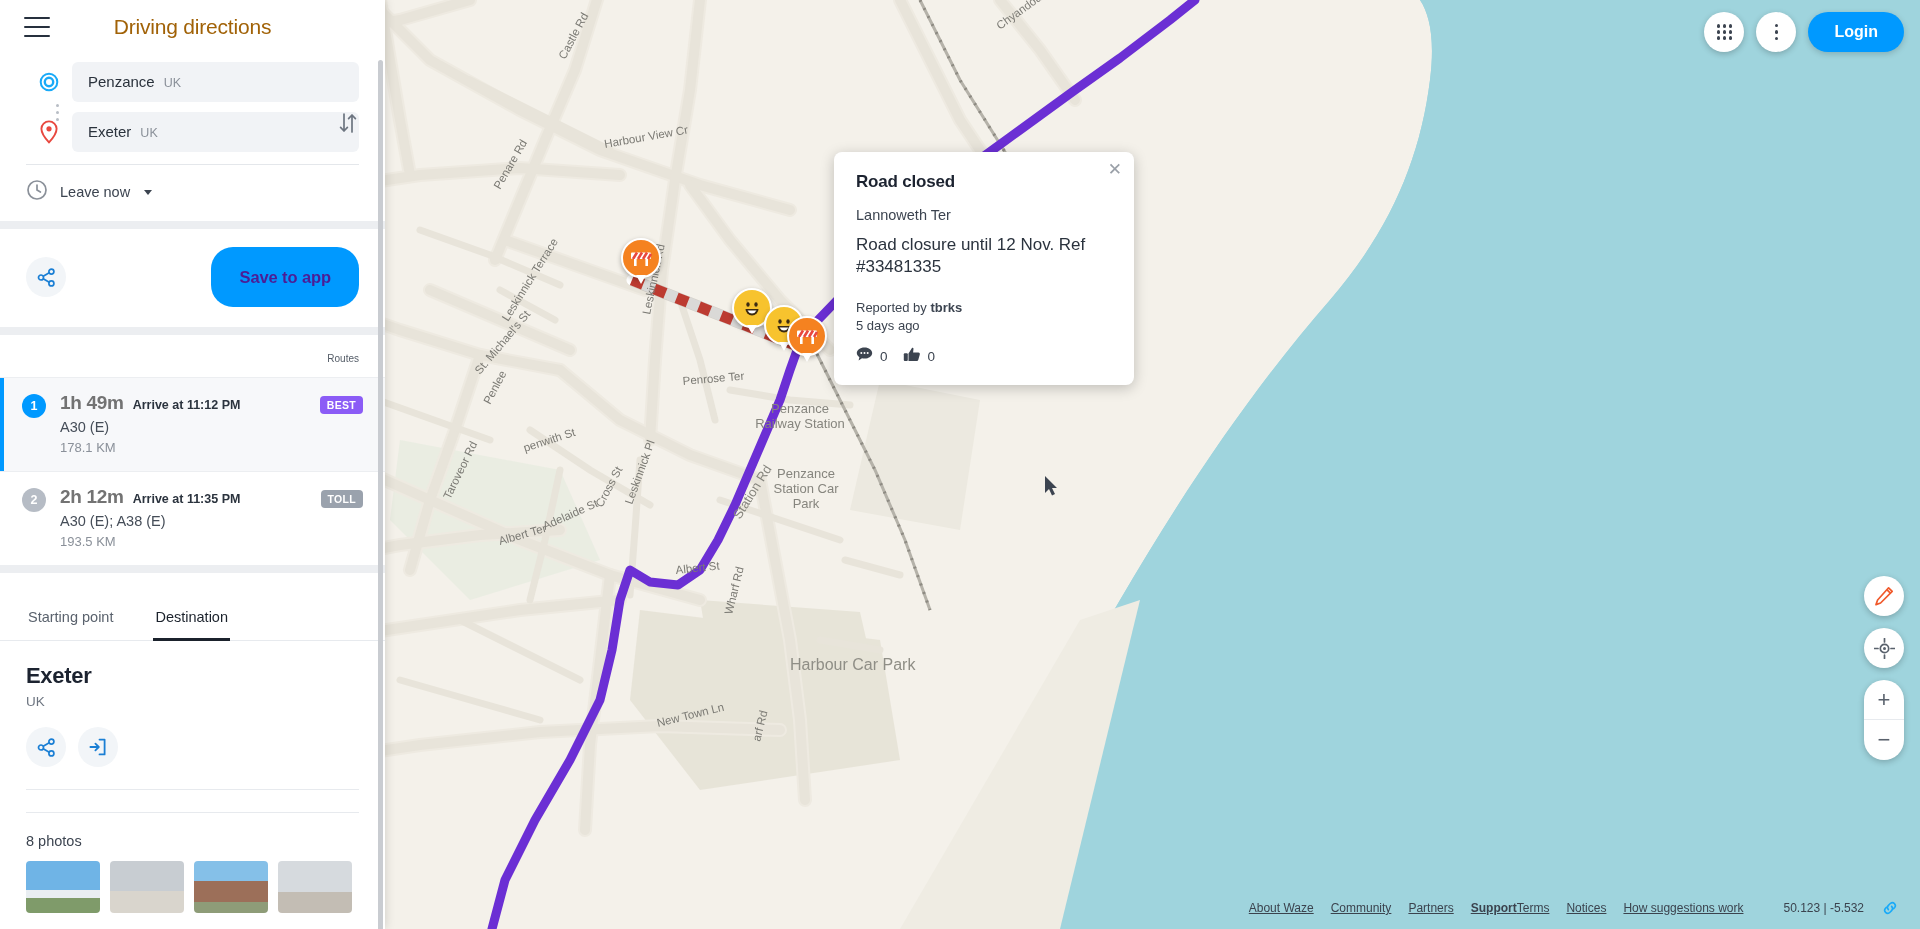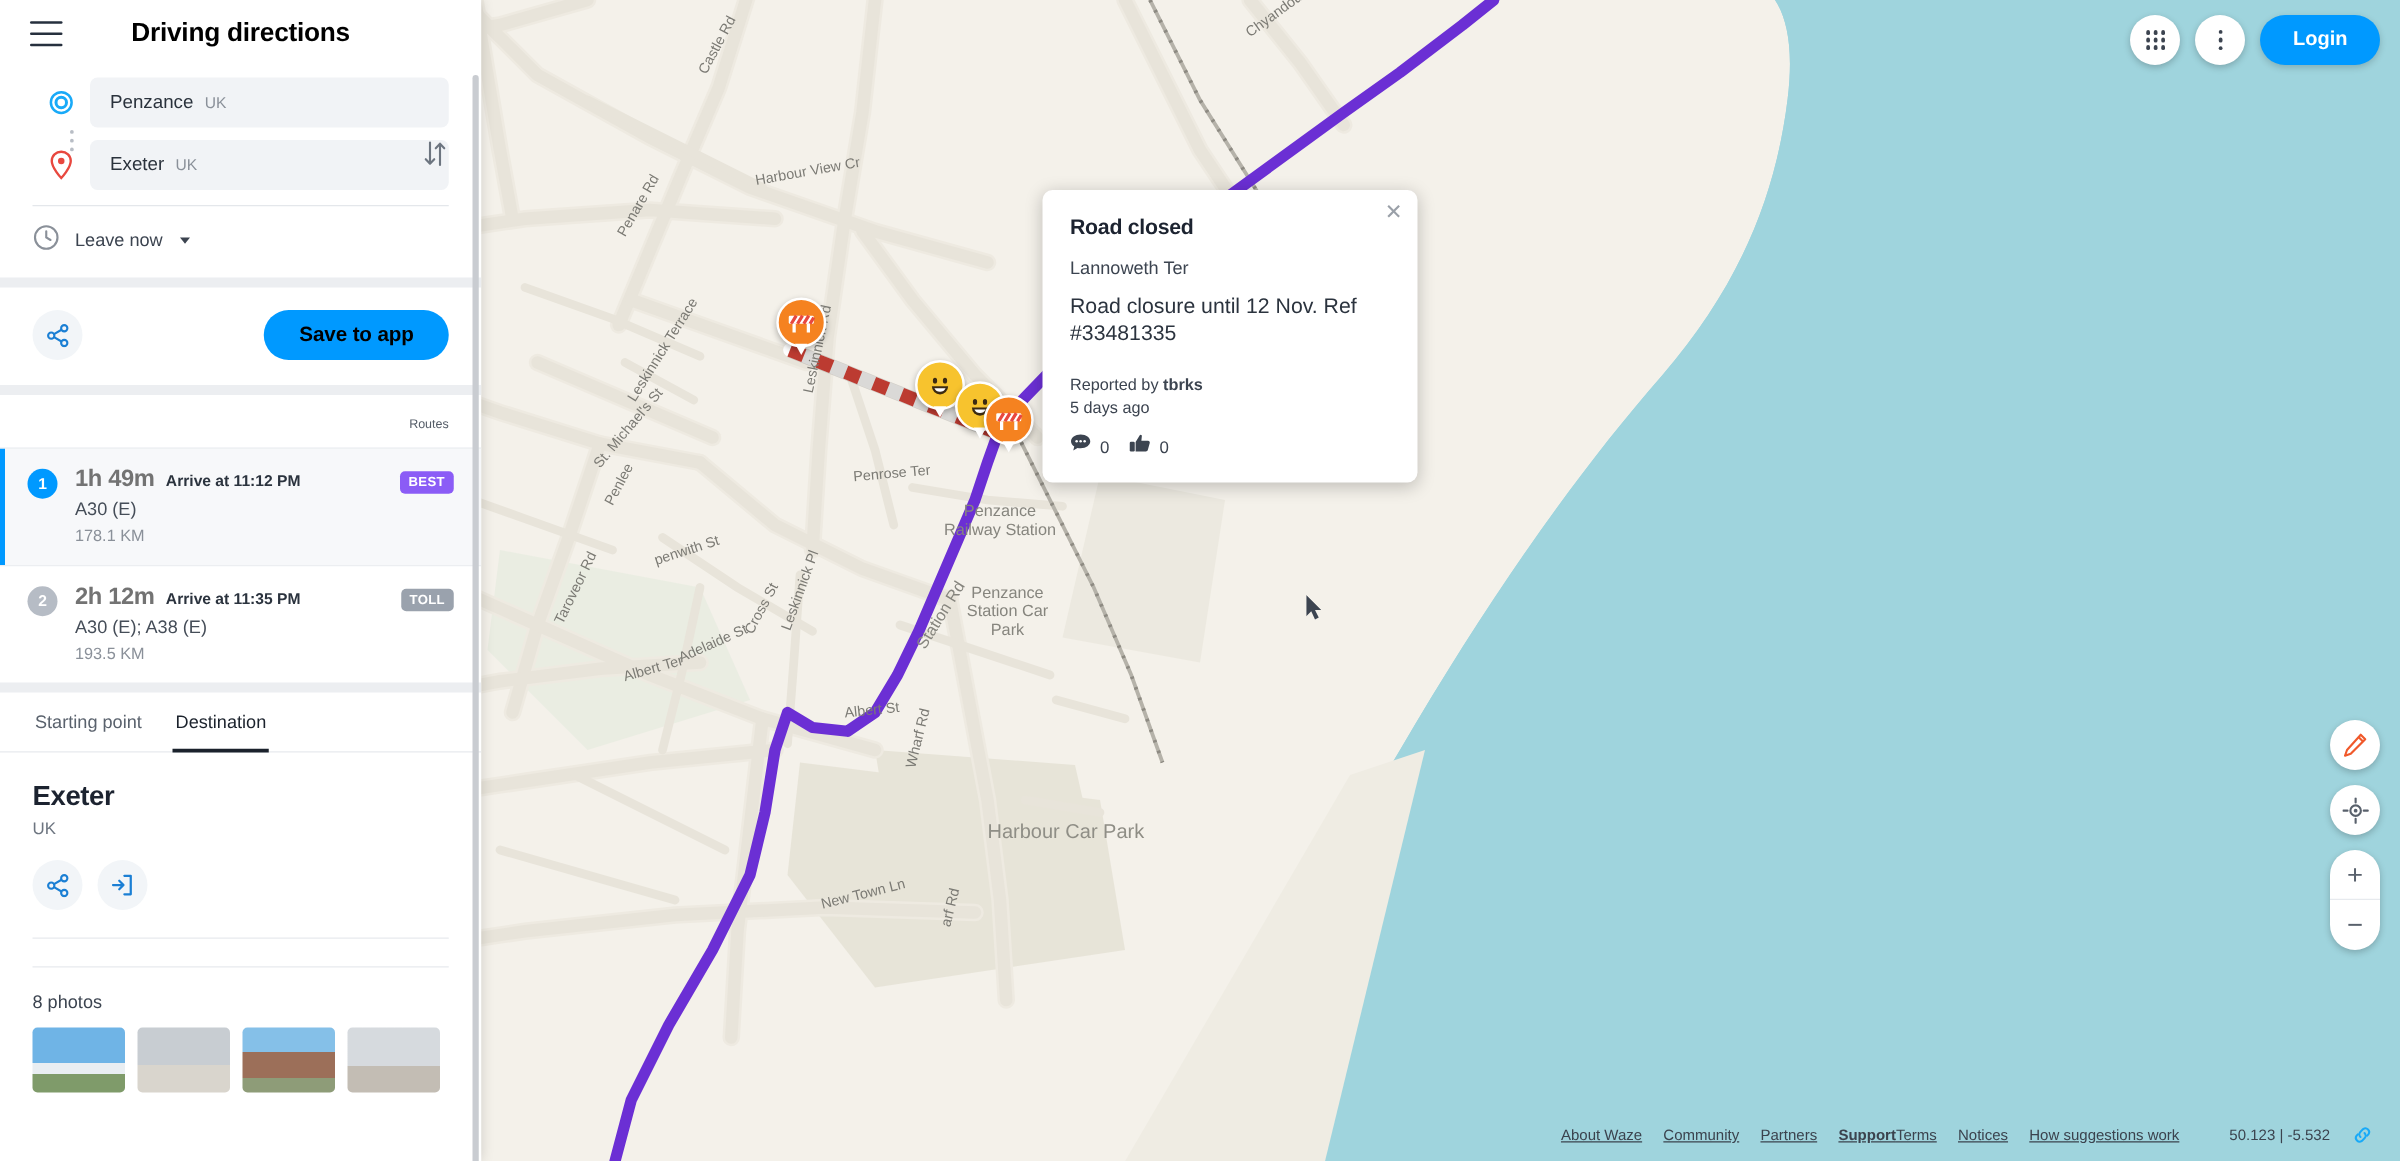--- a/index.html
+++ b/index.html
@@ -30,21 +30,21 @@
   
   .sb-header {
     height: 54px; display: flex; align-items: center; padding: 0 24px;
     position: relative;
   }
   .hamburger { width: 26px; height: 20px; display: flex; flex-direction: column;
     justify-content: space-between; cursor: pointer; }
   .hamburger span { display: block; height: 2.4px; background: #26303e; border-radius: 2px; }
   .sb-title {
     position: absolute; left: 0; right: 0; text-align: center;
-    font-size: 21px; font-weight: 700; color: #000000; letter-spacing: -.2px;
+    font-size: 21px; font-weight: 400; color: #a16207; letter-spacing: -.2px;
     pointer-events: none;
   }
 
   
   .rt-box { padding: 8px 26px 0 26px; position: relative; }
   .rt-row { display: flex; align-items: center; margin-bottom: 10px; }
   .rt-pin { width: 46px; flex: none; display: flex; justify-content: center; }
   .rt-field {
     flex: 1; height: 40px; background: #f1f3f6; border-radius: 6px;
     display: flex; align-items: baseline; padding: 0 16px; gap: 9px;
@@ -65,22 +65,22 @@
   .caret { width: 0; height: 0; border-left: 4.5px solid transparent;
     border-right: 4.5px solid transparent; border-top: 5.5px solid #3c4450; margin-left: 2px;}
 
   .sb-sep { height: 8px; background: #eceef1; }
 
   
   .action-row { display: flex; align-items: center; justify-content: space-between;
      padding: 18px 26px 20px 26px; }
   .circ-btn { width: 40px; height: 40px; border-radius: 50%; background: #f2f5f8;
      display: flex; align-items: center; justify-content: center; cursor: pointer; }
-  .save-btn { background: #0099ff; color: #000000; border: none; border-radius: 22px;
-     height: 40px; padding: 0 28px; font-size: 16.5px; font-weight: 700;
+  .save-btn { background: #0099ff; color: #4c1d95; border: none; border-radius: 22px;
+     height: 60px; padding: 0 28px; font-size: 16.5px; font-weight: 700;
      font-family: inherit; cursor: pointer; letter-spacing: -.1px; }
 
   
   .routes-label { padding: 18px 26px 13px 26px; font-size: 10px; color: #545c67; text-align: right; }
   .route {
     display: flex; gap: 14px; padding: 14px 22px 16px 22px; position: relative;
     border-top: 1px solid #eceef1; cursor: pointer;
   }
   .route.sel { background: #f7f8fa; }
   .route.sel::before { content:""; position: absolute; left: 0; top: 0; bottom: 0;
@@ -92,21 +92,21 @@
   .rinfo { flex: 1; }
   .rline1 { display: flex; align-items: baseline; gap: 9px; }
   .rtime { font-size: 19px; font-weight: 700; color: #737373; letter-spacing: -.3px; }
   .rarr { font-size: 12.5px; font-weight: 700; color: #2b333e; }
   .rroads { font-size: 14.5px; color: #454d58; margin-top: 5px; }
   .rdist { font-size: 13px; color: #8a9099; margin-top: 5px; }
   .rbadge { font-size: 10.5px; font-weight: 700; color: #fff; border-radius: 4px;
      padding: 3px 7px 3px 7px; letter-spacing: .3px; align-self: flex-start; margin-top: 4px;}
 
   
-  .tabs { display: flex; gap: 23px; padding: 0 26px; border-bottom: 1px solid #e7eaee; }
+  .tabs { display: flex; gap: 38px; padding: 0 26px; border-bottom: 1px solid #e7eaee; margin-top: 20px; }
   .tab { padding: 16px 2px 13px 2px; font-size: 14.5px; color: #5a626d; cursor: pointer;
      border-bottom: 3px solid transparent; margin-bottom: -1px; }
   .tab.active { color: #1b222c; border-bottom-color: #1b222c; }
 
   .dest-block { padding: 22px 26px 0 26px; }
   .dest-name { font-size: 22px; font-weight: 700; color: #1c2330; letter-spacing: -.3px; }
   .dest-cc { font-size: 13.5px; color: #6d7580; margin-top: 5px; }
   .dest-icons { display: flex; gap: 12px; margin-top: 18px; }
   .dest-hr { height: 1px; background: #e7eaee; margin: 22px 26px 0 26px; }
 

